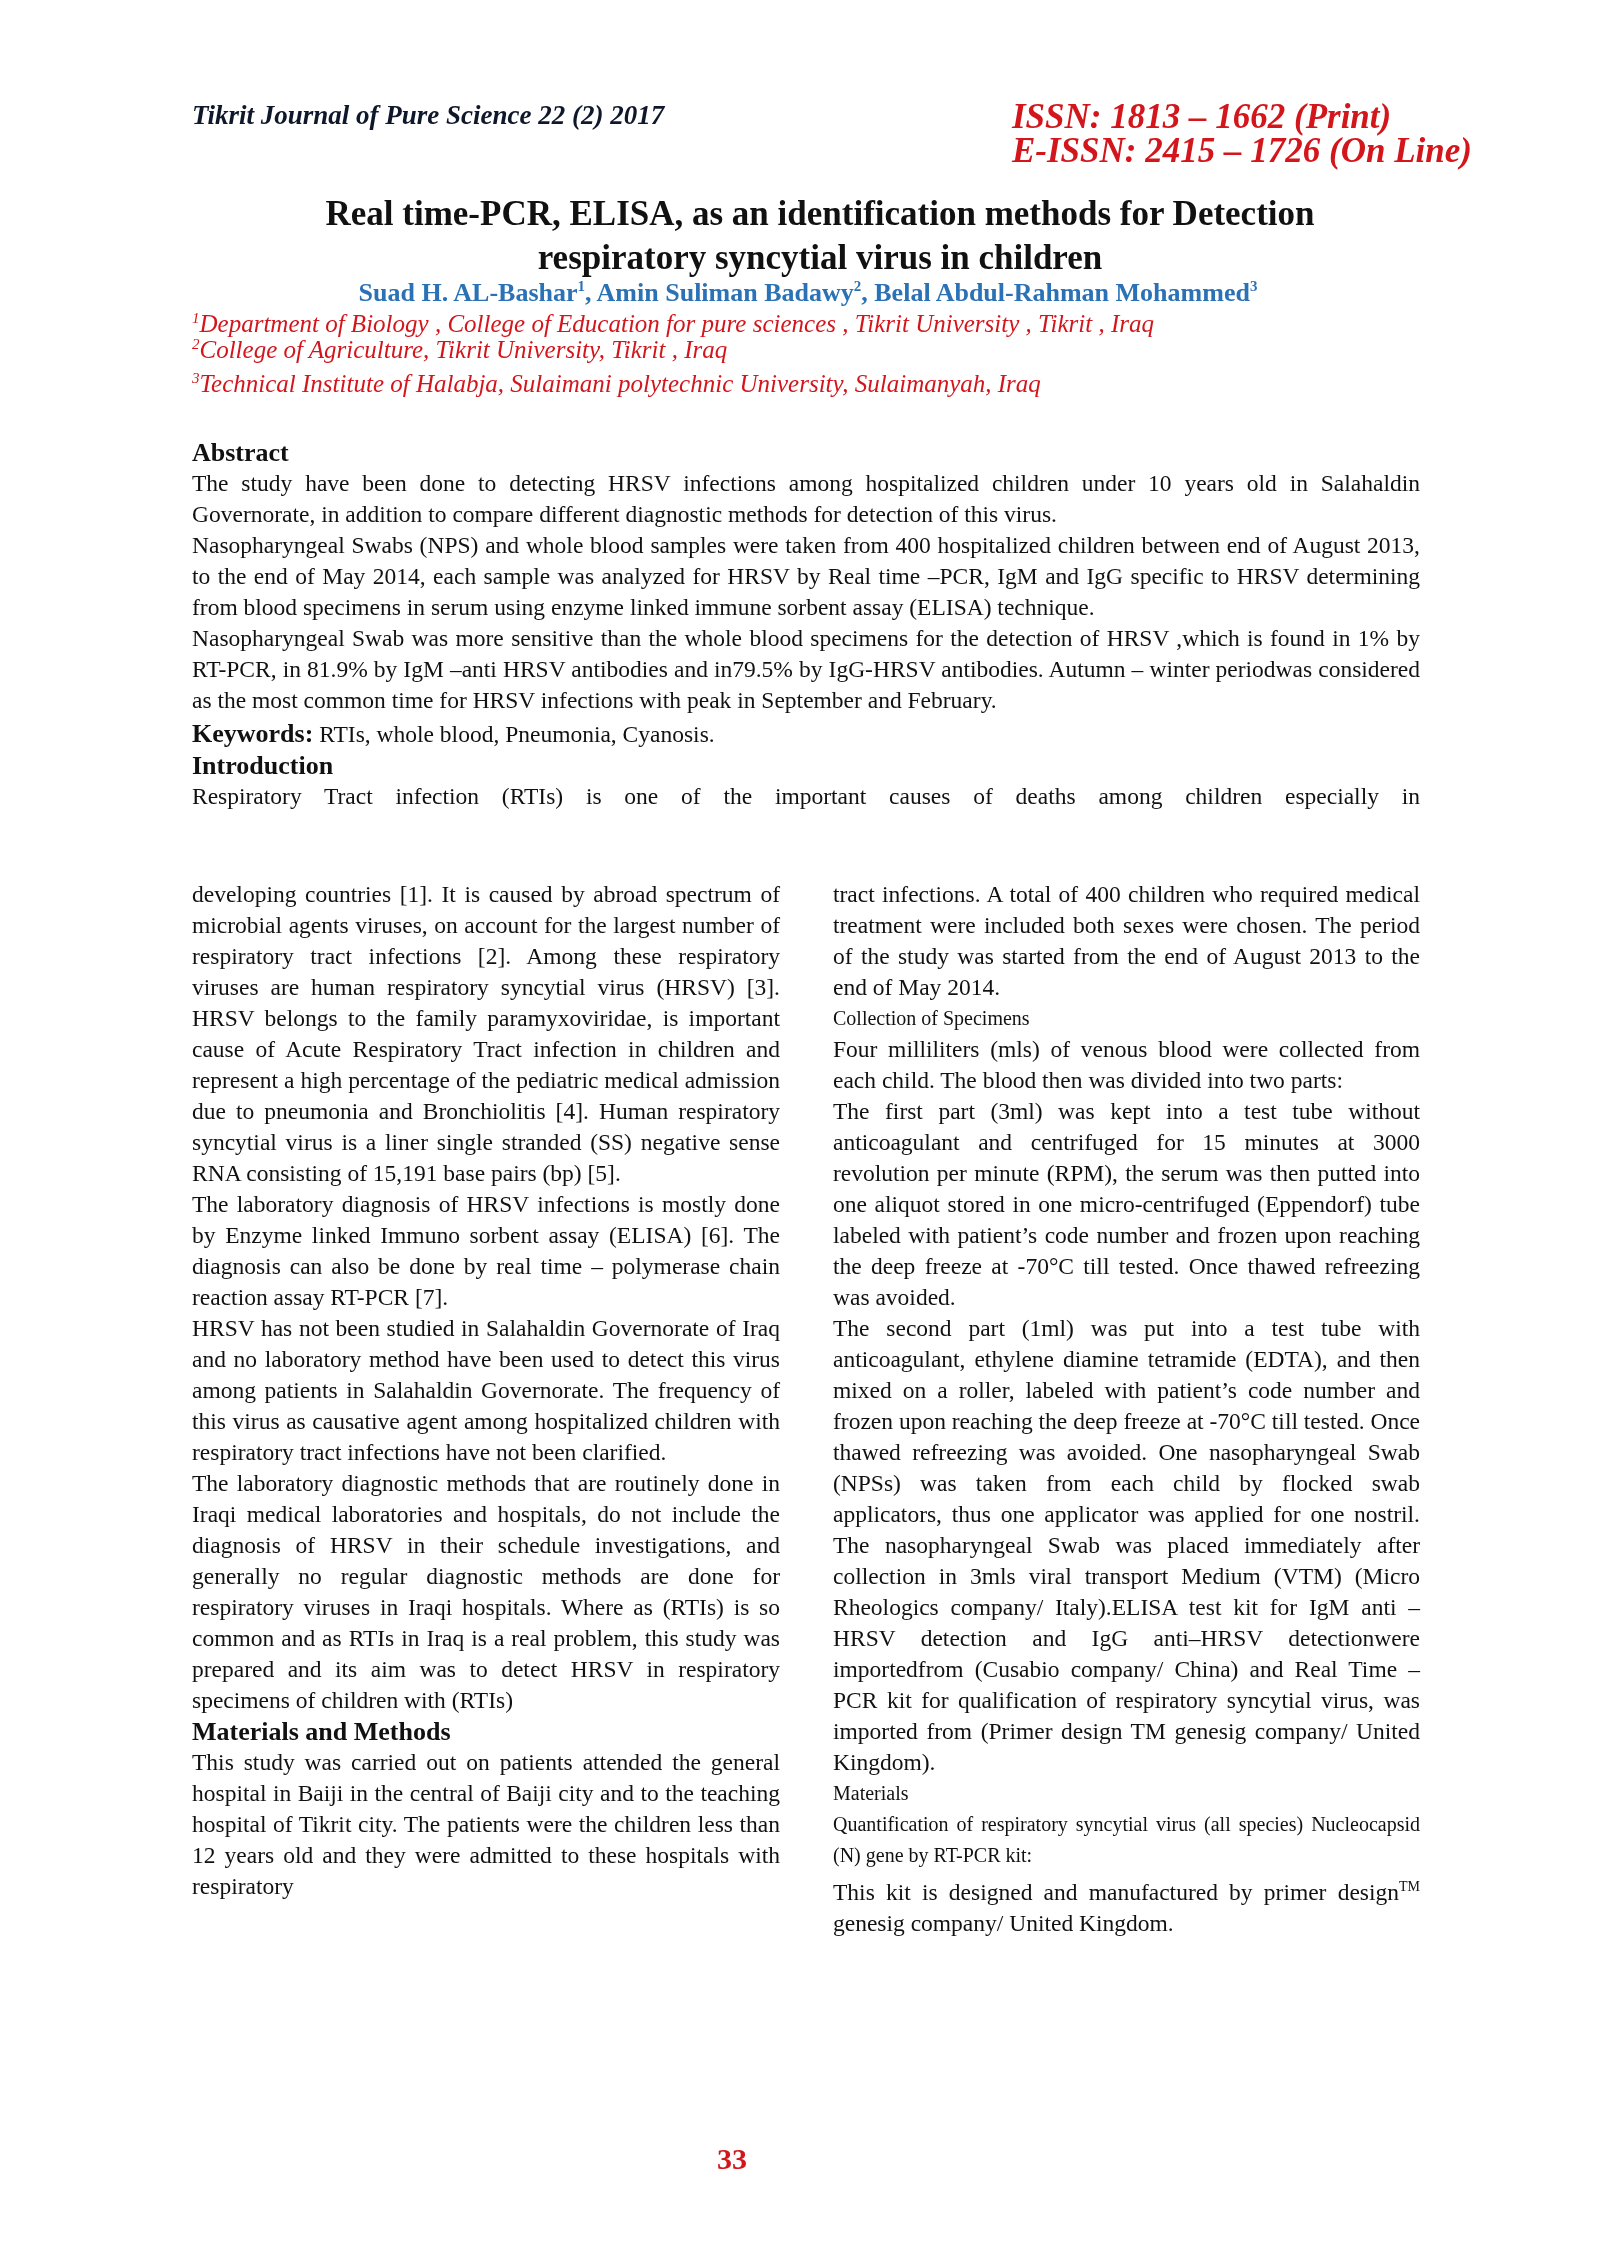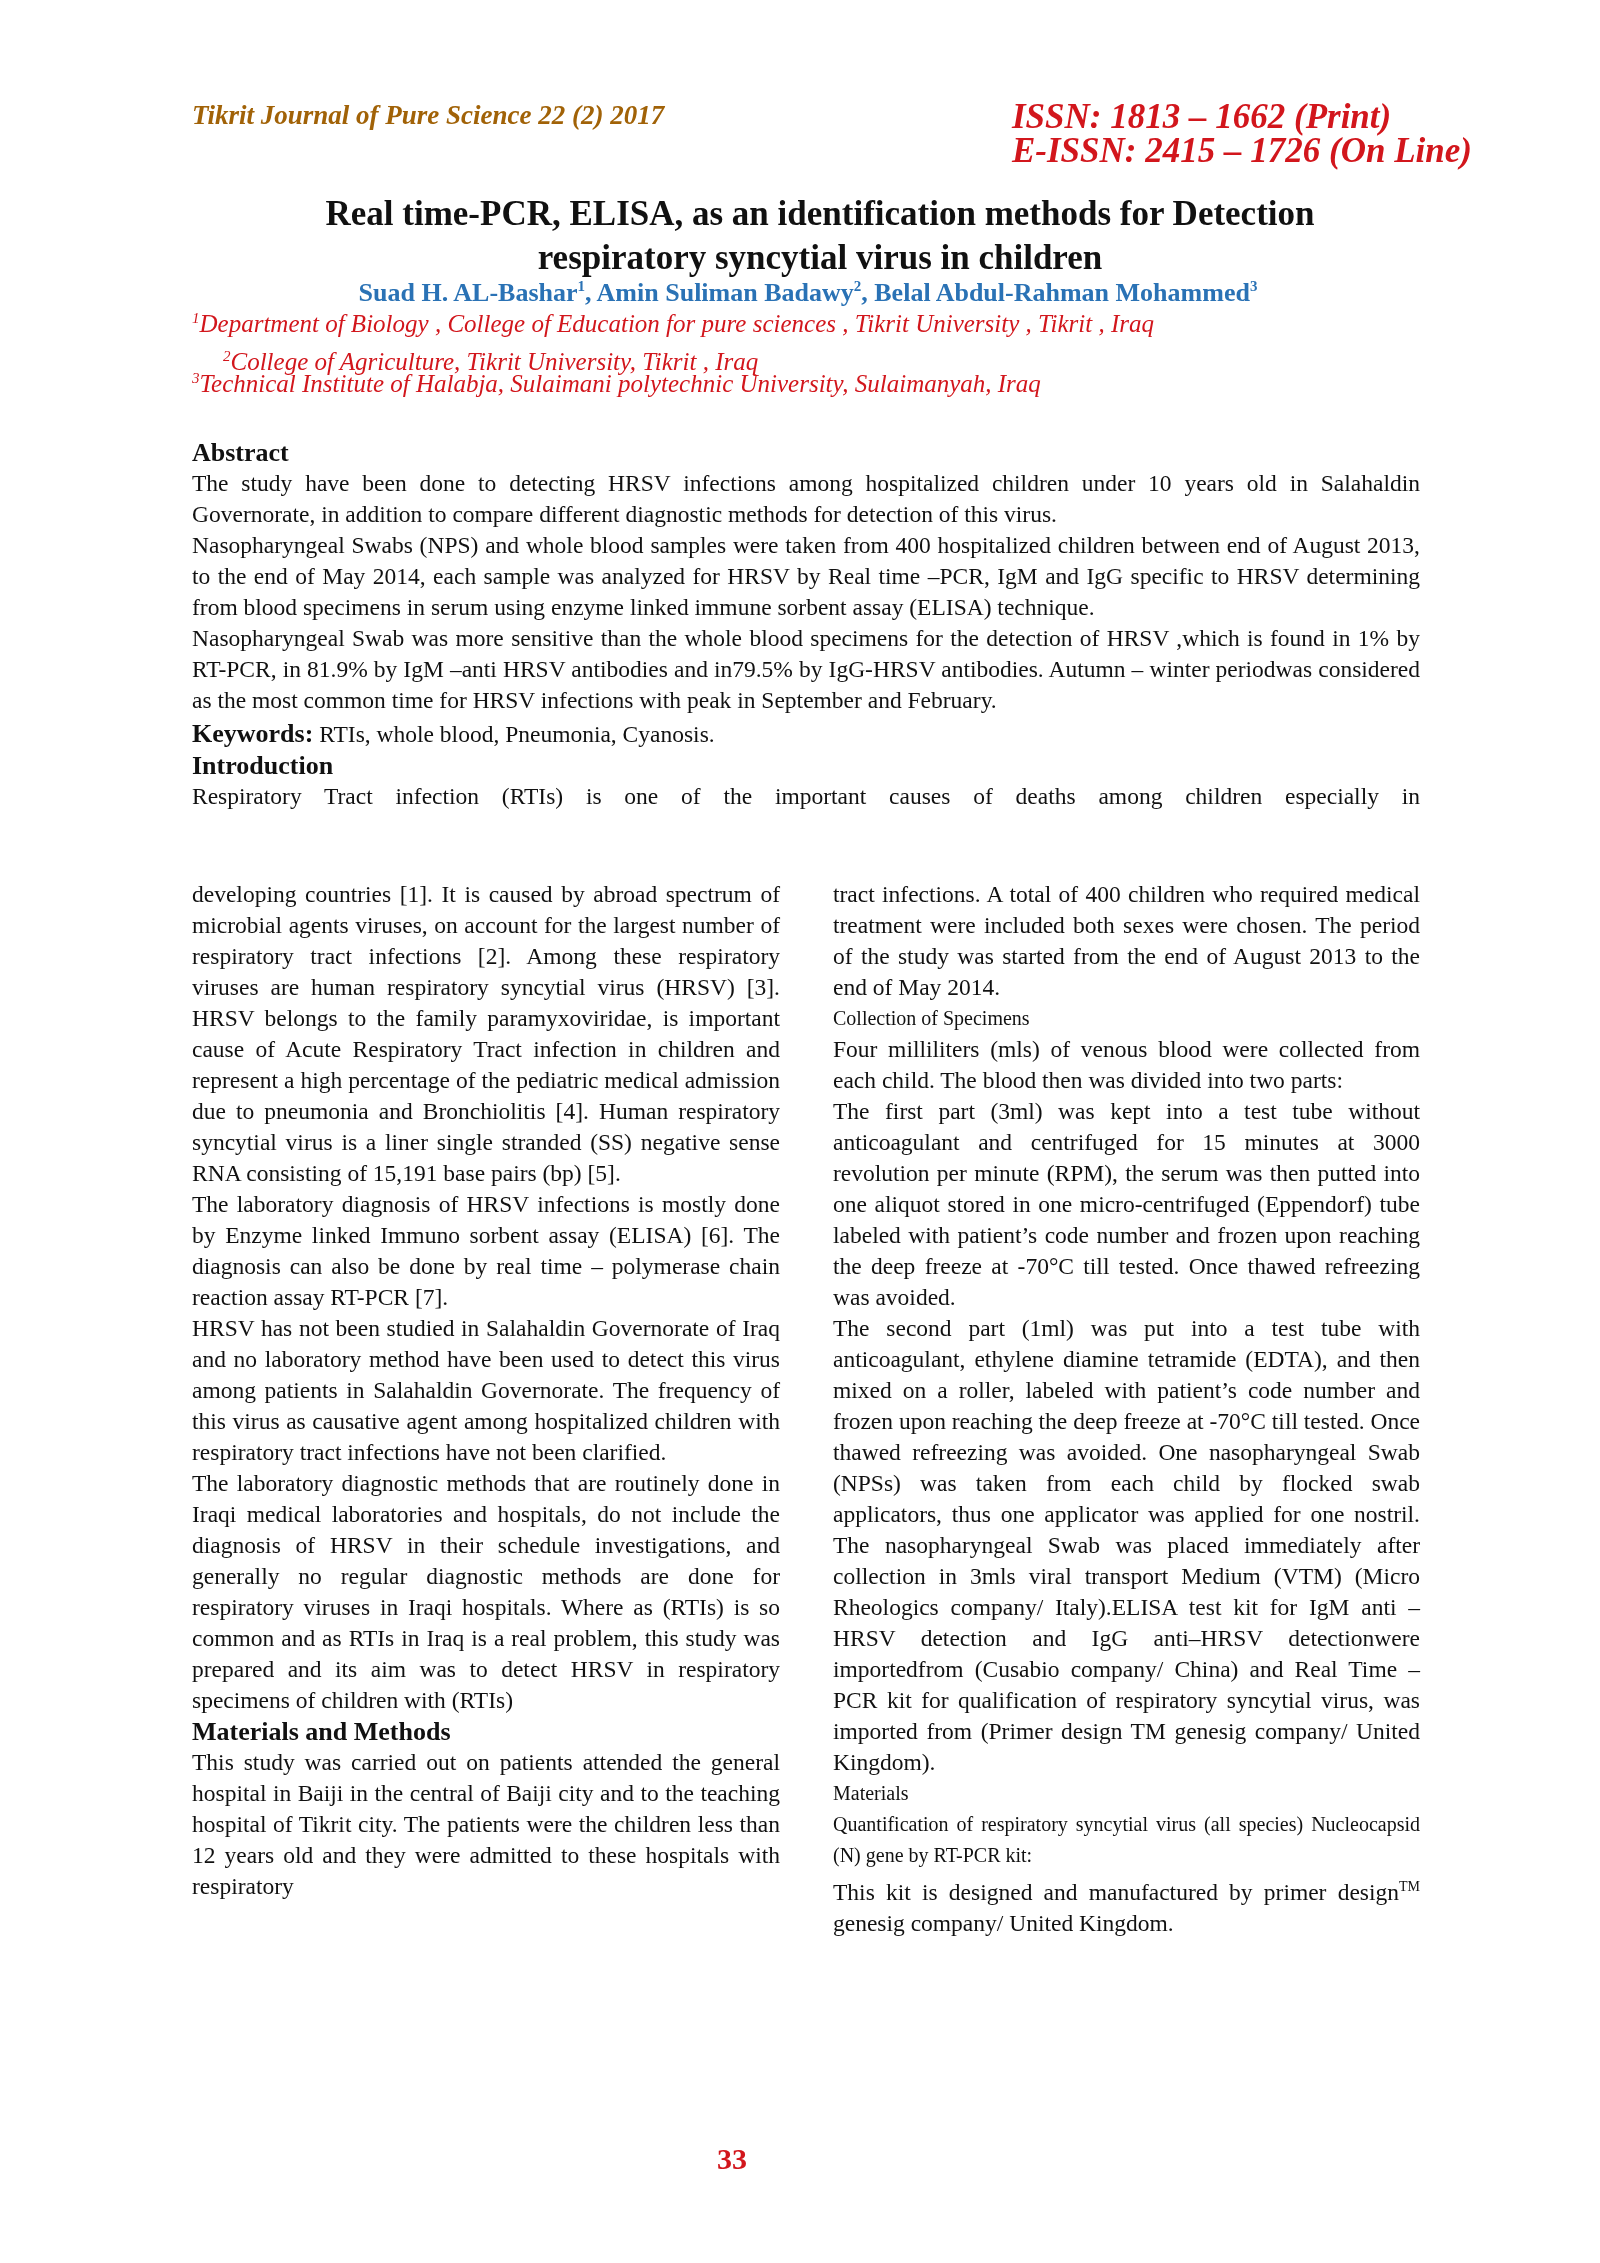--- a/index.html
+++ b/index.html
@@ -1,20 +1,20 @@
 <!DOCTYPE html>
 <html><head>
 <meta charset="utf-8">
 <style>
   html, body { margin: 0; padding: 0; background: #ffffff; }
   body { width: 1600px; height: 2263px; position: relative; overflow: hidden;
          font-family: "Liberation Serif", "DejaVu Serif", serif; color: #111; }
   .page { position: absolute; left: 0; top: 0; width: 1600px; height: 2263px; }
 
-  .hdr-left { position: absolute; left: 192px; top: 100px; font-size: 27px; font-style: italic; font-weight: bold; color: #a16207; }
+  .hdr-left { position: absolute; left: 192px; top: 100px; font-size: 27px; font-style: italic; font-weight: bold; color: #0f172a; }
   .hdr-right { position: absolute; left: 1012px; top: 100px; font-size: 35px; font-style: italic; font-weight: bold; color: #d2161c; line-height: 34px; }
 
   .title { position: absolute; left: 204px; width: 1232px; top: 192px; text-align: center; font-size: 35px; font-weight: bold; line-height: 44px; color: #111; }
   .authors { position: absolute; left: 192px; width: 1232px; top: 278px; text-align: center; font-size: 26px; font-weight: bold; color: #2a72b5; }
   .authors sup { font-size: 15px; }
   .affil { position: absolute; left: 192px; font-size: 25px; font-style: italic; color: #d2161c; }
   .affil sup { font-size: 15px; }
 
   .full { position: absolute; left: 192px; width: 1228px; font-size: 23.5px; line-height: 31px; text-align: justify; }
   .h { font-weight: bold; font-size: 26px; }
@@ -45,21 +45,21 @@
     <div>respiratory syncytial virus in children</div>
   </div>
 
   <div class="authors">
     <span>Suad H. AL-Bashar</span><sup>1</sup><span>, </span>
     <span>Amin Suliman Badawy</span><sup>2</sup><span>, </span>
     <span>Belal Abdul-Rahman Mohammed</span><sup>3</sup>
   </div>
 
   <div class="affil" style="top:310px;"><sup>1</sup><span>Department of Biology , College of Education for pure sciences , Tikrit University , Tikrit , Iraq</span></div>
-  <div class="affil" style="top:348px;margin-left:31px;"><sup>2</sup><span>College of Agriculture, Tikrit University, Tikrit , Iraq</span></div>
+  <div class="affil" style="top:336px;"><sup>2</sup><span>College of Agriculture, Tikrit University, Tikrit , Iraq</span></div>
   <div class="affil" style="top:370px;"><sup>3</sup><span>Technical Institute of Halabja, Sulaimani polytechnic University, Sulaimanyah, Iraq</span></div>
 
   <div class="full" style="top:437px;">
     <div class="h">Abstract</div>
     <p class="para">The study have been done to detecting HRSV infections among hospitalized children under 10 years old in Salahaldin Governorate, in addition to compare different diagnostic methods for detection of this virus.</p>
     <p class="para">Nasopharyngeal Swabs (NPS) and whole blood samples were taken from 400 hospitalized children between end of August 2013, to the end of May 2014, each sample was analyzed for HRSV by Real time –PCR, IgM and IgG specific to HRSV determining from blood specimens in serum using enzyme linked immune sorbent assay (ELISA) technique.</p>
     <p class="para">Nasopharyngeal Swab was more sensitive than the whole blood specimens for the detection of HRSV ,which is found  in 1% by RT-PCR, in 81.9% by IgM –anti HRSV antibodies and in79.5% by IgG-HRSV antibodies. Autumn – winter periodwas considered as the most common time for HRSV infections with peak in September and February.</p>
     <div style="margin-top:2px;"><span class="h">Keywords:</span><span> RTIs, whole blood, Pneumonia, Cyanosis.</span></div>
     <div class="h">Introduction</div>
     <div style="text-align:justify;text-align-last:justify;">Respiratory Tract infection (RTIs) is one of the important causes of deaths among children especially in</div>

